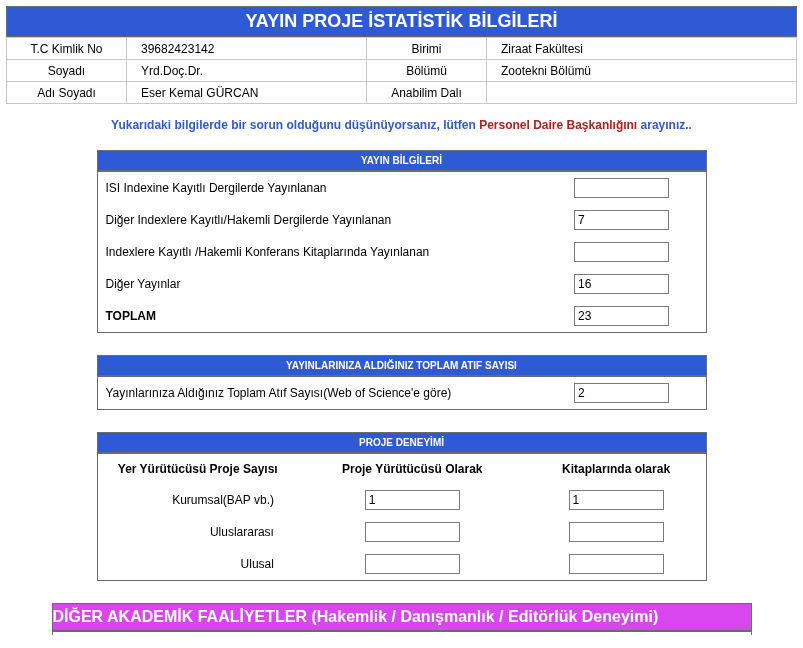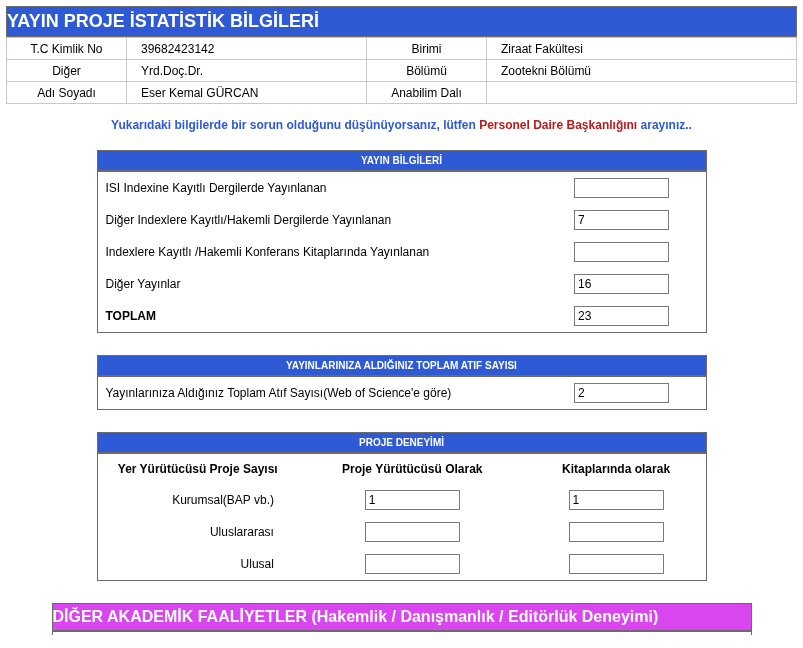--- a/index.html
+++ b/index.html
@@ -9,21 +9,21 @@
     font-family: Verdana, Arial, sans-serif;
     font-size: 12px;
     color: #000;
     background: #fff;
   }
   .main-header {
     background: #2e5ad6;
     color: #fff;
     font-weight: bold;
     font-size: 18px;
-    text-align: left;
+    text-align: center;
     padding: 4px 0;
     border: 1px solid #6b6b6b;
   }
   table.info {
     width: 791px;
     border-collapse: collapse;
   }
   table.info td {
     border: 1px solid #c8c8c8;
     padding: 3px 6px;
@@ -125,21 +125,21 @@
 
 <table class="info">
   <tbody>
       <tr>
     <td class="lbl">T.C Kimlik No</td>
     <td class="val">39682423142</td>
     <td class="lbl2">Birimi</td>
     <td class="val2">Ziraat Fakültesi</td>
   </tr>
   <tr>
-    <td class="lbl">Diğer</td>
+    <td class="lbl">Soyadı</td>
     <td class="val">Yrd.Doç.Dr.</td>
     <td class="lbl2">Bölümü</td>
     <td class="val2">Zootekni Bölümü</td>
   </tr>
   <tr>
     <td class="lbl">Adı Soyadı</td>
     <td class="val">Eser Kemal GÜRCAN</td>
     <td class="lbl2">Anabilim Dalı</td>
     <td class="val2"></td>
   </tr>

